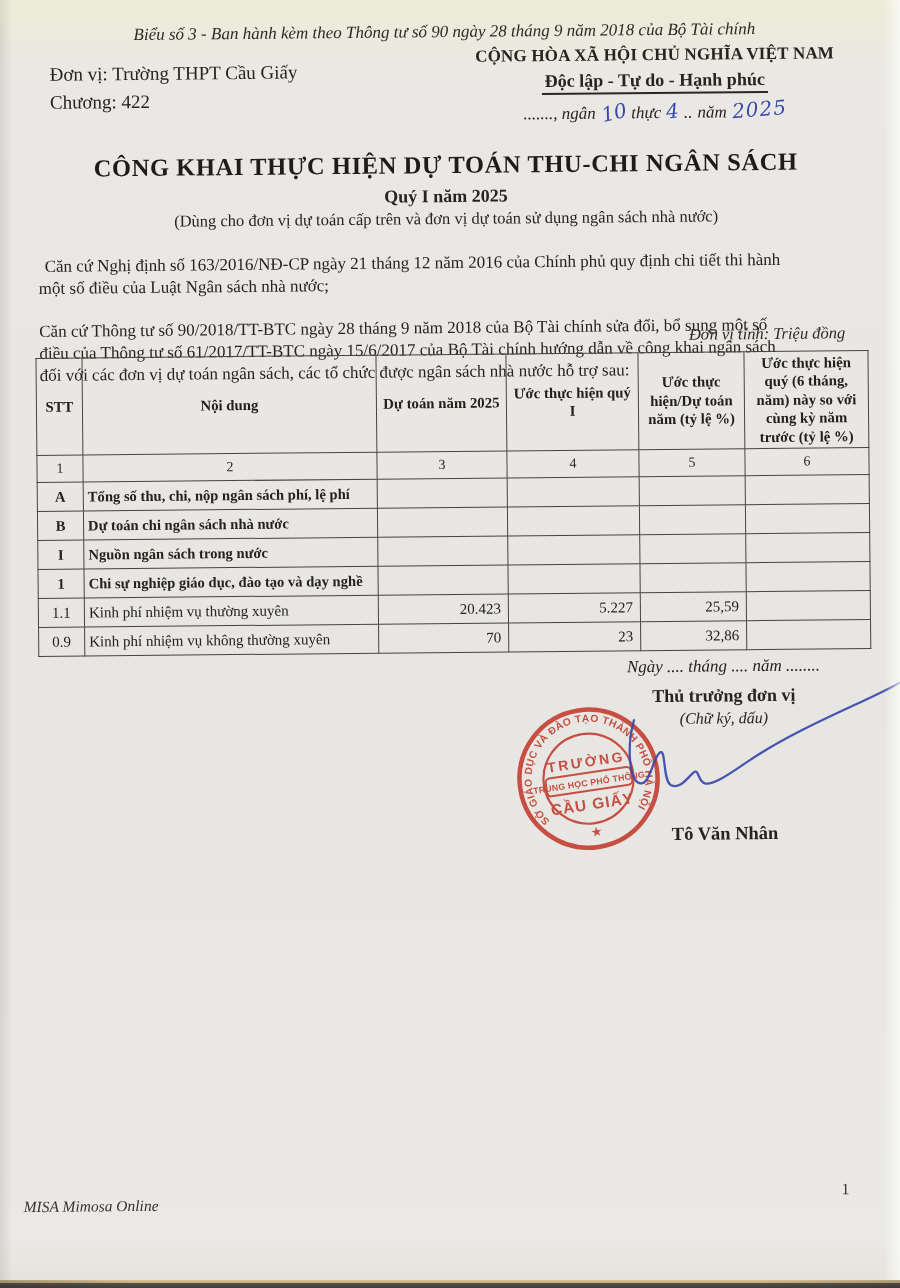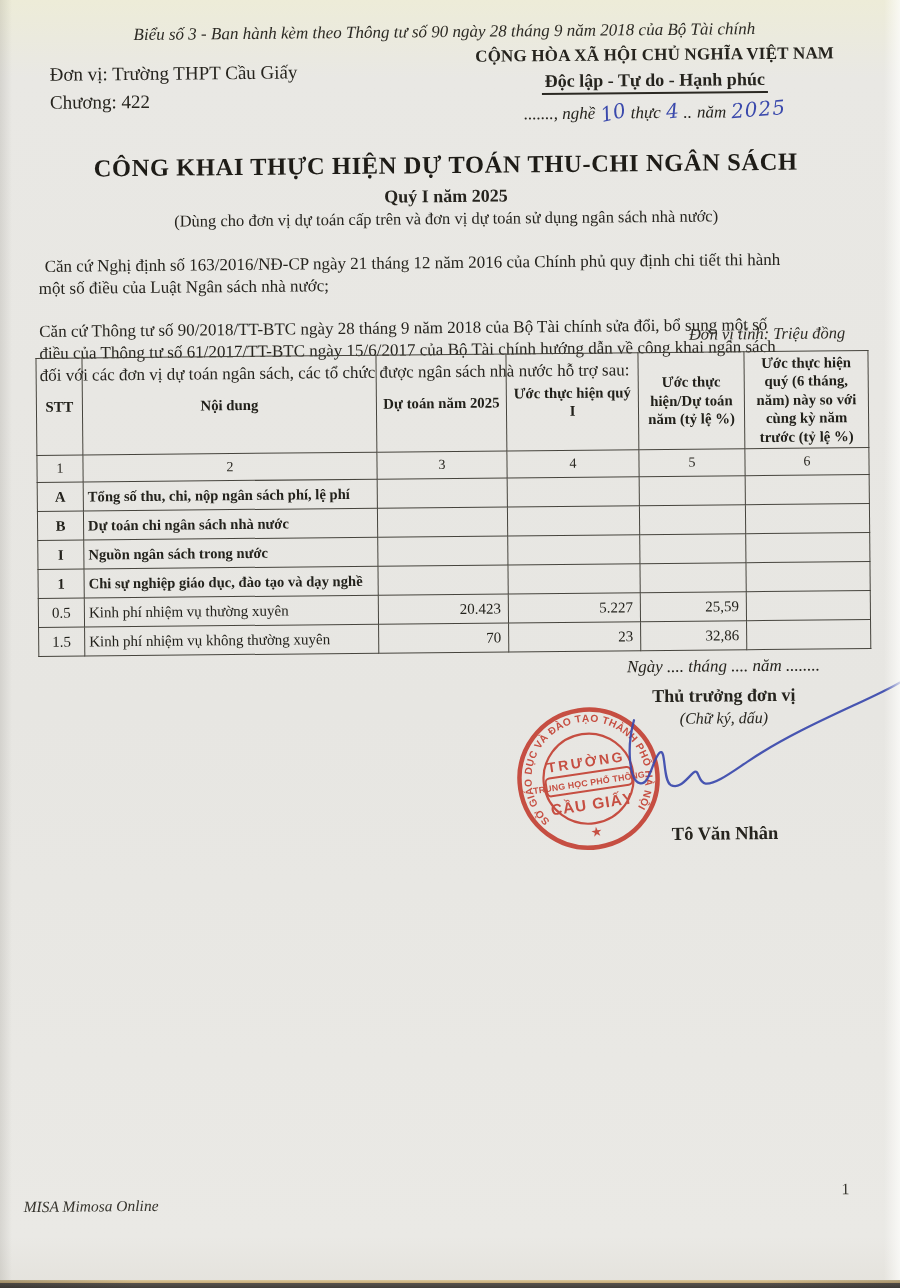--- a/index.html
+++ b/index.html
@@ -75,21 +75,21 @@
     <div>Đơn vị: Trường THPT Cầu Giấy</div>
     <div>Chương: 422</div>
   </div>
 
   <div class="abs national">
     <div class="nat-line1">CỘNG HÒA XÃ HỘI CHỦ NGHĨA VIỆT NAM</div>
     <div class="nat-line2-wrap">
       <span class="nat-line2">Độc lập - Tự do - Hạnh phúc</span>
     </div>
     <div class="date-line">
-      <span>......., nghề</span>
+      <span>......., ngân</span>
       <span class="hw hw-day">10</span>
       <span>thực</span>
       <span class="hw hw-month">4</span>
       <span>..</span>
       <span>năm</span>
       <span class="hw hw-year">2025</span>
     </div>
   </div>
 
   <div class="abs doc-title">CÔNG KHAI THỰC HIỆN DỰ TOÁN THU-CHI NGÂN SÁCH</div>
@@ -160,29 +160,29 @@
         </tr>
         <tr class="bold-row">
           <td class="ctr">1</td>
           <td class="lbl">Chi sự nghiệp giáo dục, đào tạo và dạy nghề</td>
           <td class="num"></td>
           <td class="num"></td>
           <td class="num"></td>
           <td class="num"></td>
         </tr>
         <tr>
-          <td class="ctr">0.5</td>
+          <td class="ctr">1.1</td>
           <td class="lbl">Kinh phí nhiệm vụ thường xuyên</td>
           <td class="num">20.423</td>
           <td class="num">5.227</td>
           <td class="num">25,59</td>
           <td class="num"></td>
         </tr>
         <tr>
-          <td class="ctr">1.5</td>
+          <td class="ctr">0.9</td>
           <td class="lbl">Kinh phí nhiệm vụ không thường xuyên</td>
           <td class="num">70</td>
           <td class="num">23</td>
           <td class="num">32,86</td>
           <td class="num"></td>
         </tr>
       </tbody>
   </table>
 
   <div class="abs sign-date">Ngày .... tháng .... năm ........</div>

